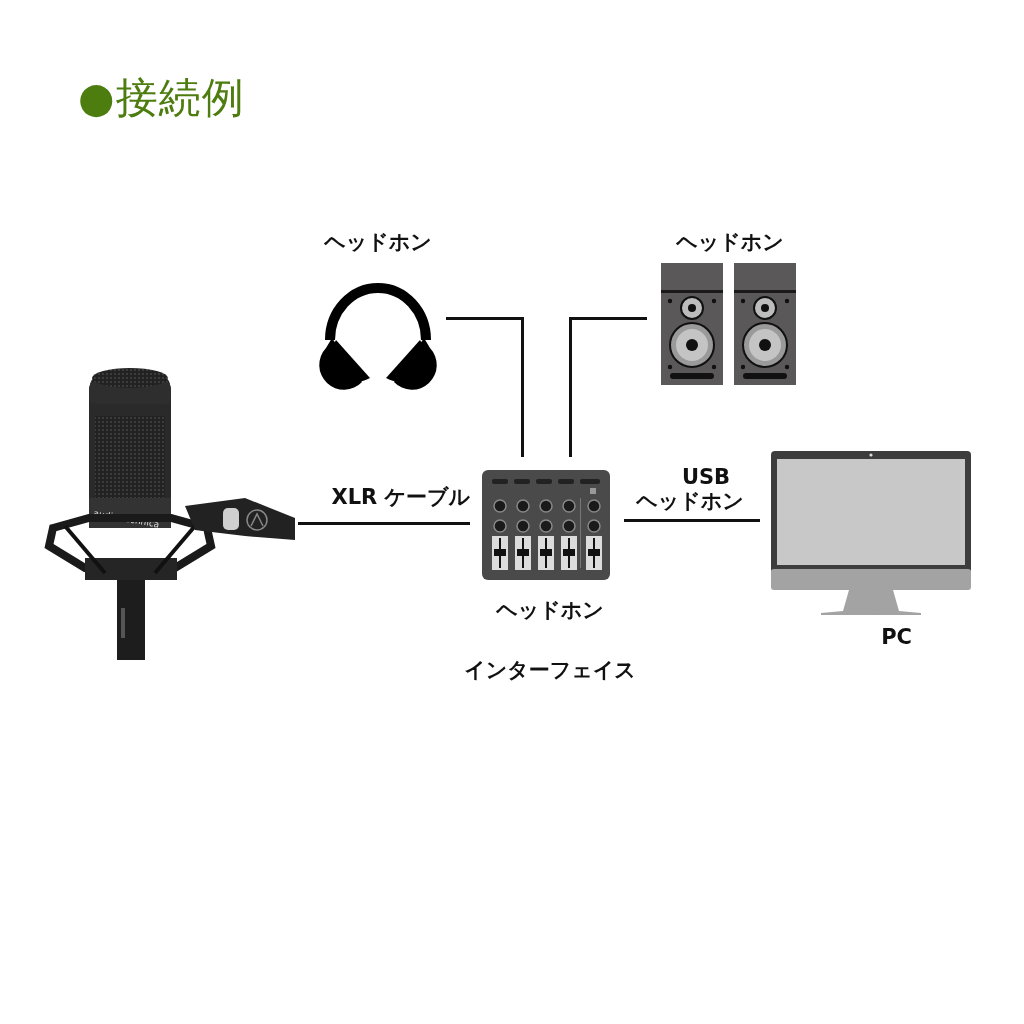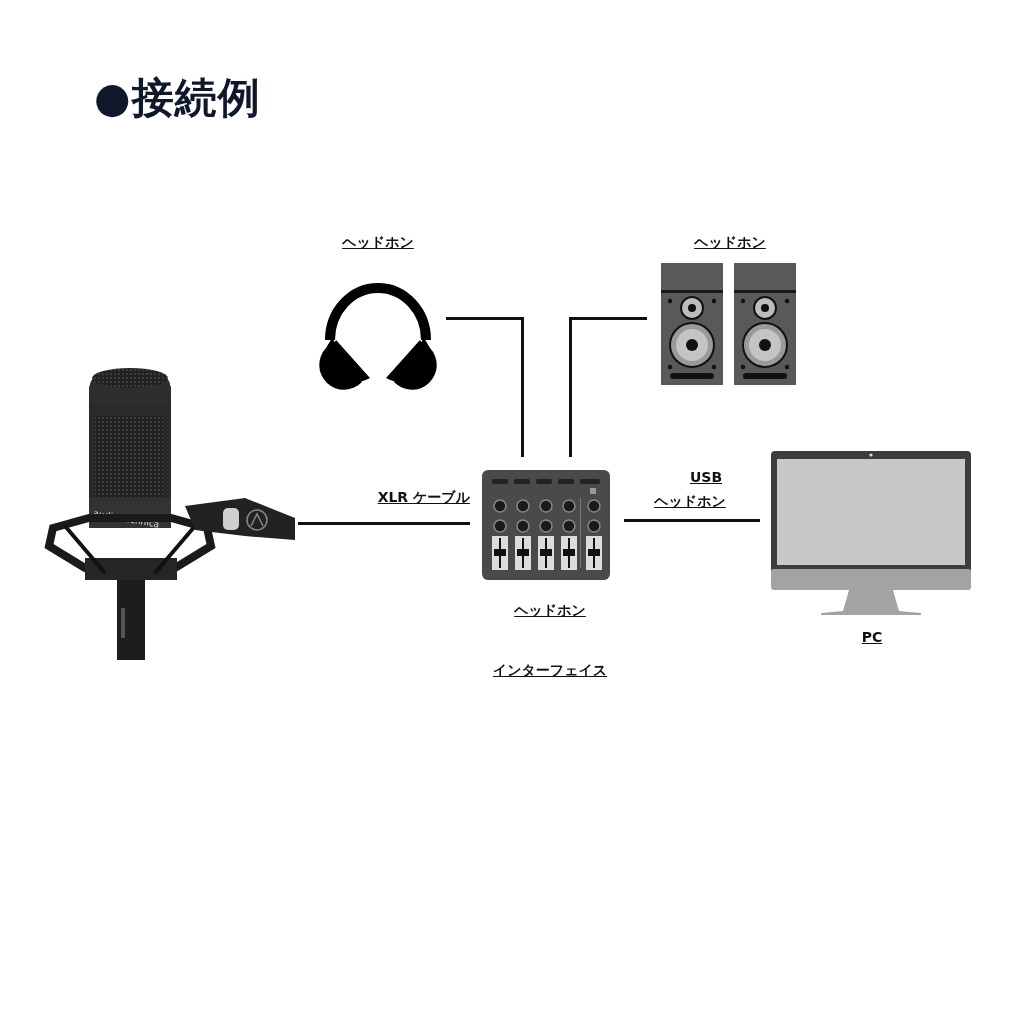--- a/index.html
+++ b/index.html
@@ -1,20 +1,20 @@
 <!DOCTYPE html>
 <html><head>
 <meta charset="utf-8">
 <style>
   html, body { margin:0; padding:0; background:#ffffff; }
   body { width:1024px; height:1024px; position:relative; overflow:hidden;
          font-family:"DejaVu Sans", "Liberation Sans", sans-serif; color:#111; }
   .abs { position:absolute; }
-  .title { left:94px; top:70px; font-size:42px; font-weight:bold; letter-spacing:1px; color:#0f172a; }
-  .lbl { font-size:14px; font-weight:bold; color:#111; text-align:center; line-height:26px; white-space:nowrap;text-decoration:underline; }
+  .title { left:78px; top:70px; font-size:42px; font-weight:normal; letter-spacing:1px; color:#4d7c0f; }
+  .lbl { font-size:21px; font-weight:bold; color:#111; text-align:center; line-height:26px; white-space:nowrap; }
   .line { background:#111; position:absolute; }
   svg { position:absolute; overflow:visible; }
 </style>
 </head>
 <body>
 
 <div class="abs title">●接続例</div>
 
 <div class="abs lbl" style="left:318px; top:229px; width:120px;">ヘッドホン</div>
 <svg style="left:322px; top:260px;" width="112" height="122" viewBox="0 0 112 122">
@@ -144,13 +144,13 @@
 <div class="abs lbl" style="left:455px; top:657px; width:190px;">インターフェイス</div>
 
 <svg style="left:771px; top:451px;" width="200" height="166" viewBox="0 0 200 166">
   <rect x="0" y="0" width="200" height="122" rx="4" fill="#3d3d3d"></rect>
   <circle cx="100" cy="4" r="1.6" fill="#ddd"></circle>
   <rect x="6" y="8" width="188" height="106" fill="#c8c8c8"></rect>
   <rect x="0" y="118" width="200" height="21" rx="3" fill="#a3a3a3"></rect>
   <path d="M78 139 L122 139 L128 160 L72 160 Z" fill="#a3a3a3"></path>
   <path d="M50 162 Q100 156 150 162 L150 164 L50 164 Z" fill="#a3a3a3"></path>
 </svg>
-<div class="abs lbl" style="left:832px; top:624px; width:80px;">PC</div>
+<div class="abs lbl" style="left:832px; top:624px; width:80px;text-align:right;">PC</div>
 
 </body></html>

